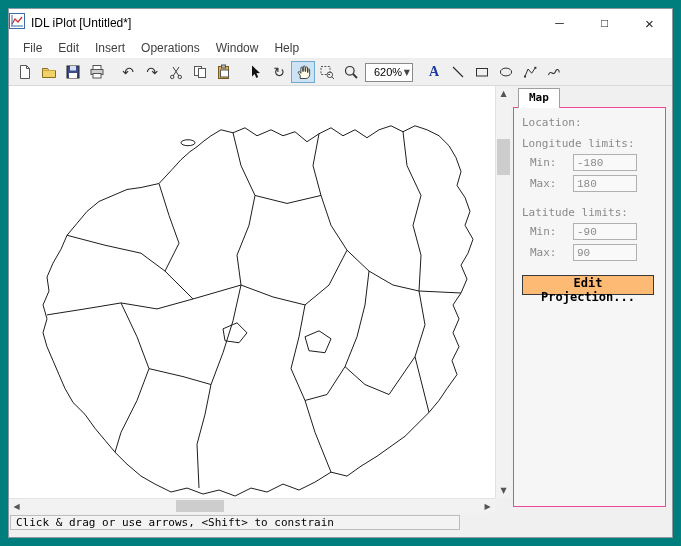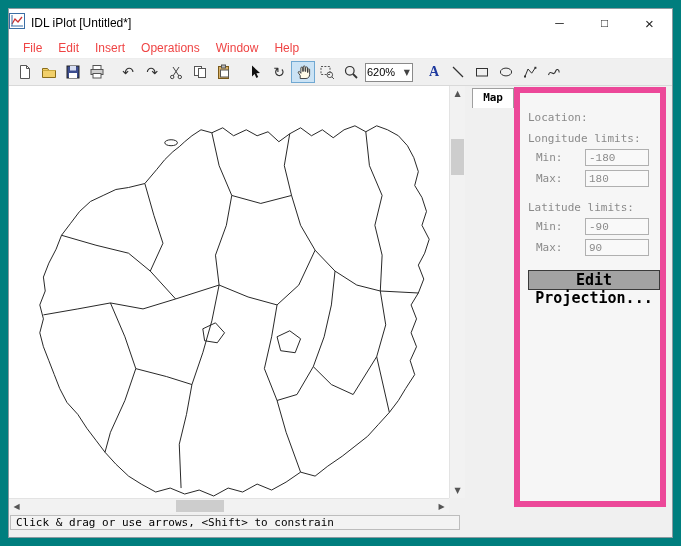--- a/index.html
+++ b/index.html
@@ -11,32 +11,32 @@
   
   .titlebar{height:28px;background:#ffffff;display:flex;align-items:center;gap:6px;flex:0 0 28px}
   .title-text{font-size:12px;color:#000}
   .tb-buttons{margin-left:auto;display:flex;height:100%}
   .tb-btn{width:45px;height:100%;display:flex;align-items:center;justify-content:center;
           font-size:12px;color:#222;background:transparent;border:none;cursor:default}
   .tb-btn.close{font-size:15px}
 
   
   .menubar{height:22px;background:#ffffff;display:flex;align-items:center;padding-left:6px;flex:0 0 22px;border-bottom:1px solid #ededed}
-  .menu-item{font-size:12px;color:#ef4444;padding:2px 8px}
+  .menu-item{font-size:12px;color:#404040;padding:2px 8px}
 
   
   .toolbar{height:27px;background:#f0f0f0;display:flex;align-items:center;padding-left:4px;flex:0 0 27px;border-bottom:1px solid #d9d9d9}
   .tbtn{width:24px;height:22px;display:flex;align-items:center;justify-content:center;background:transparent;border:1px solid transparent}
   .tbtn.selected{background:#cbe3f5;border:1px solid #70a8d2}
   .tbtn svg{display:block}
   .glyph{font-size:14px;color:#333;line-height:1;font-family:"DejaVu Sans",sans-serif}
   .text-tool{font-family:"Liberation Serif",serif;font-weight:bold;font-size:14px;color:#1f3a9e}
   .sep{width:7px;height:20px}
   .zoom-dd{width:48px;height:19px;background:#fff;border:1px solid #8a8a8a;display:flex;align-items:center;
-           font-size:11px;margin:0 2px;padding-left:1px}
+           font-size:11px;margin:0 2px;padding-left:8px}
   .zoom-dd .arrow{margin-left:auto;font-size:8px;color:#444;padding-right:2px;font-family:"DejaVu Sans",sans-serif}
 
   
   .main{flex:1;display:flex;min-height:0}
   .canvas-wrap{width:502px;display:grid;grid-template-columns:1fr 16px;grid-template-rows:1fr 15px;min-height:0}
   .plot-canvas{background:#fff;overflow:hidden}
   .plot-canvas svg{display:block;width:100%;height:100%}
 
   .vscroll{background:#f2f2f2;display:flex;flex-direction:column;border-left:1px solid #e3e3e3}
   .hscroll{background:#f2f2f2;display:flex;border-top:1px solid #e3e3e3}
@@ -44,37 +44,37 @@
             font-family:"DejaVu Sans",sans-serif;background:#f2f2f2}
   .vscroll .sb-arrow{height:15px;font-size:8px}
   .hscroll .sb-arrow{width:15px;font-size:8px}
   .vtrack{flex:1;position:relative}
   .htrack{flex:1;position:relative}
   .vthumb{position:absolute;left:1px;right:1px;top:38px;height:36px;background:#cdcdcd}
   .hthumb{position:absolute;top:1px;bottom:1px;left:152px;width:48px;background:#cdcdcd}
   .sb-corner{background:#f0f0f0}
 
   
-  .panel{flex:1;background:#f0f0f0;display:flex;padding:2px 6px 6px 2px}
+  .panel{flex:1;background:#f0f0f0;display:flex;flex-direction:column;padding:2px 6px 6px 2px}
   .tab-row{height:20px;display:flex;padding-left:5px;position:relative;z-index:2}
   .tab{background:#fff;border:1px solid #9f9f9f;border-bottom:none;padding:2px 10px 0 10px;
        font-family:"DejaVu Sans Mono",monospace;font-size:11px;font-weight:bold;color:#000}
-  .panel-body{flex:1;margin-top:-1px;border:6px solid #ec4899;background:#f6f6f6;
-              font-family:"DejaVu Sans Mono",monospace;font-size:11px;color:#8a8a8a;padding:12px 0}
+  .panel-body{flex:1;margin-top:-1px;border:1px solid #ec4899;background:#f6f6f6;
+              font-family:"DejaVu Sans Mono",monospace;font-size:11px;color:#8a8a8a;padding:2px 0}
   .p-label{margin:8px 0 0 8px}
   .p-label.first{margin-top:6px}
   .p-label.gap-lg{margin-top:78px}
   .p-label.gap-md{}
   .p-label.gap-sm{margin-top:14px}
-  .p-row{display:flex;align-items:center;margin:4px 0 0 16px;gap:19px}
+  .p-row{display:flex;align-items:center;margin:4px 0 0 16px;gap:13px}
   .p-row-label{width:30px;color:#8a8a8a}
   .p-input{width:64px;height:17px;border:1px solid #b0b0b0;background:#f9f9f9;color:#8a8a8a;
            font-family:Liberation Mono, monospace;font-size:11px;padding:0 3px}
-  .edit-proj{display:block;margin:14px 0 0 8px;width:132px;height:20px;background:#a3a3a3;
-             border:1px solid #3a3a3a;font-family:"DejaVu Sans Mono",monospace;font-size:15px;
+  .edit-proj{display:block;margin:14px 0 0 8px;width:132px;height:20px;background:#fdba74;
+             border:1px solid #3a3a3a;font-family:"DejaVu Sans Mono",monospace;font-size:12px;
              font-weight:bold;color:#000}
 
   
   .statusbar{height:24px;flex:0 0 24px;background:#f0f0f0;display:flex;align-items:flex-start;gap:3px;padding:2px 2px 3px 1px}
   .status-cell{border:1px solid #bdbdbd;background:#f3f3f3;display:flex;align-items:center;
                font-family:"DejaVu Sans Mono",monospace;font-size:11px;color:#000;padding:0 5px}
   .status-left{width:450px}
   .status-right{flex:1}
 </style>
 </head>

